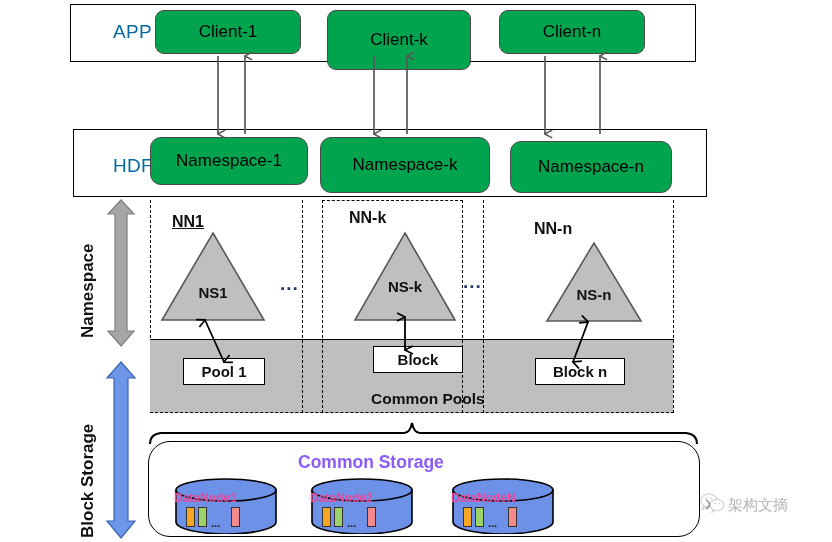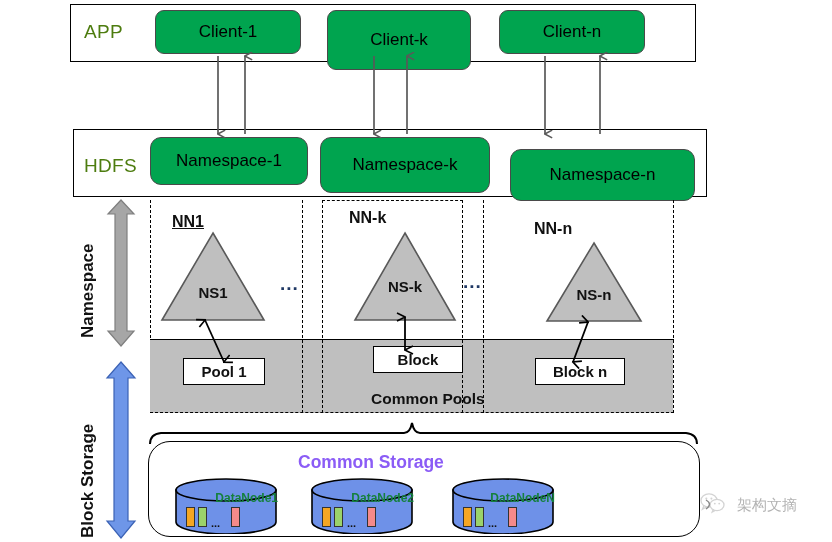--- a/index.html
+++ b/index.html
@@ -3,22 +3,22 @@
 <meta charset="utf-8">
 <style>
   html,body{margin:0;padding:0;background:#ffffff;}
   body{width:832px;height:542px;position:relative;overflow:hidden;
        font-family:"Liberation Sans","DejaVu Sans",sans-serif;color:#000;}
 
   .abs{position:absolute;}
 
   
   .band{position:absolute;border:1.5px solid #000;background:#fff;box-sizing:border-box;}
-  .band-label{position:absolute;font-size:19px;color:#4d7c0f;letter-spacing:.3px;
-              font-weight:400;white-space:nowrap;}
+  .band-label{position:absolute;font-size:19px;color:#0369a1;letter-spacing:.3px;
+              font-weight:400;white-space:nowrap;margin-left:29px;}
 
   
   .green{position:absolute;background:#00A44F;border:1px solid #4a4a4a;border-radius:9px;
          box-sizing:border-box;display:flex;align-items:center;justify-content:center;
          color:#000;font-size:17px;font-weight:400;white-space:nowrap;}
   .green.ns{font-size:17px;border-radius:11px;}
   .vdash{position:absolute;border-left:1.6px dashed #000;}
   .hdash{position:absolute;border-top:1.6px dashed #000;}
 
   .nn-label{position:absolute;font-size:16px;font-weight:700;color:#111;white-space:nowrap;}
@@ -35,31 +35,31 @@
   .pool-box{position:absolute;background:#fff;border:1.4px solid #000;box-sizing:border-box;
             display:flex;align-items:center;justify-content:center;
             font-size:15px;font-weight:700;color:#111;white-space:nowrap;}
   .bp-label{position:absolute;font-size:15.5px;font-weight:700;color:#111;white-space:nowrap;}
 
   
   .cstorage{position:absolute;border:1.6px solid #000;border-radius:22px;background:#fff;
             box-sizing:border-box;}
   .cs-title{position:absolute;font-size:17.5px;font-weight:700;color:#8b5cf6;white-space:nowrap;}
   .dn{position:absolute;}
-  .dn-label{position:absolute;font-size:12px;font-weight:700;color:#15803d;white-space:nowrap;
-            text-align:right;}
+  .dn-label{position:absolute;font-size:12px;font-weight:700;color:#ec4899;white-space:nowrap;
+            text-align:left;}
   .blk{position:absolute;border:1px solid #333;box-sizing:border-box;}
   .blk-dots{position:absolute;font-size:11px;font-weight:900;color:#111;line-height:1;}
 
   
   .vlabel{position:absolute;font-size:17px;font-weight:700;color:#111;white-space:nowrap;
           transform:rotate(-90deg);transform-origin:left top;}
 
   
-  .wm{position:absolute;display:flex;align-items:center;gap:11px;opacity:.65;}
+  .wm{position:absolute;display:flex;align-items:center;gap:2px;opacity:.65;}
   .wm-text{font-size:15px;color:#8a8a8a;font-family:"DejaVu Sans",sans-serif;white-space:nowrap;}
 
   svg.overlay{position:absolute;left:0;top:0;width:832px;height:542px;pointer-events:none;}
 </style>
 </head>
 <body>
 
 <div class="band" style="left:70px;top:4px;width:626px;height:58px;"></div>
 <div class="band-label" style="left:84px;top:21px;">APP</div>
 
@@ -75,21 +75,21 @@
 
 <div class="band" style="left:73px;top:129px;width:634px;height:68px;"></div>
 <div class="band-label" style="left:84px;top:155px;">HDFS</div>
 
 <div class="green ns" style="left:150px;top:137px;width:158px;height:48px;">
   <span>Namespace-1</span>
 </div>
 <div class="green ns" style="left:320px;top:137px;width:170px;height:56px;">
   <span>Namespace-k</span>
 </div>
-<div class="green ns" style="left:510px;top:149px;width:185px;height:52px;">
+<div class="green ns" style="left:510px;top:141px;width:162px;height:52px;">
   <span>Namespace-n</span>
 </div>
 
 <div class="vdash" style="left:150px;top:200px;height:213px;"></div>
 <div class="vdash" style="left:302px;top:200px;height:213px;"></div>
 <div class="vdash" style="left:322px;top:200px;height:213px;"></div>
 <div class="vdash" style="left:462px;top:200px;height:213px;"></div>
 <div class="vdash" style="left:483px;top:200px;height:213px;"></div>
 <div class="vdash" style="left:673px;top:200px;height:213px;"></div>
 <div class="hdash" style="left:322px;top:200px;width:141px;"></div>

